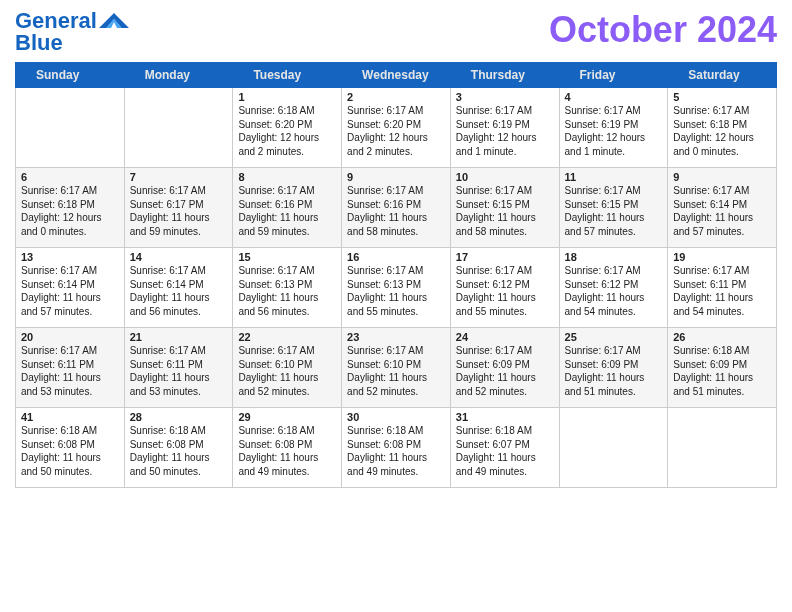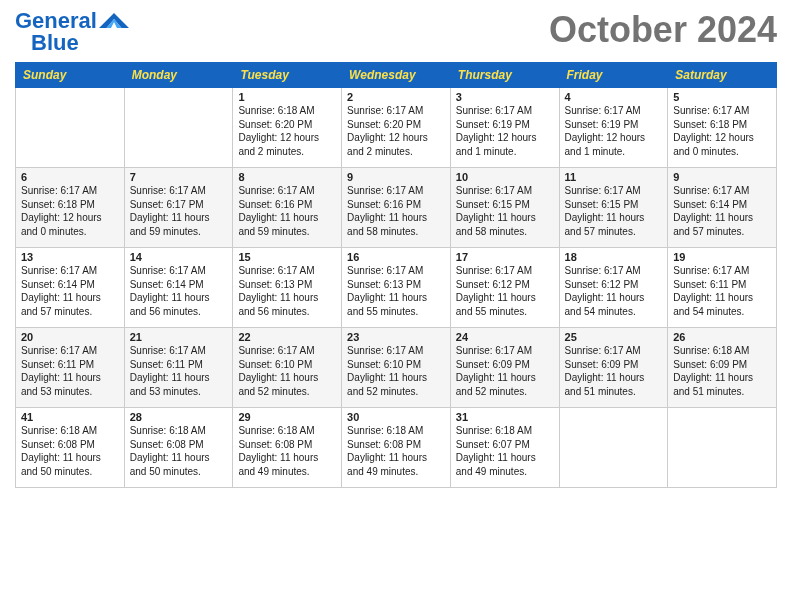--- a/index.html
+++ b/index.html
@@ -40,41 +40,40 @@
       height: 18px;
       margin-left: 52px;
       margin-top: -2px;
     }
     .title-block {
       text-align: right;
     }
     .month-title {
       font-size: 36px;
       font-weight: bold;
-      color: #737373;
+      color: #8b5cf6;
       line-height: 1.1;
     }
     .location {
       font-size: 14px;
       color: #333;
     }
     .calendar {
       width: 100%;
       border-collapse: collapse;
       border: 1px solid #ccc;
     }
     .calendar th {
       background: #1565C0;
-      color: #fde047;
+      color: #e5e5e5;
       font-size: 12px;
       font-weight: bold;
       text-align: left;
-      padding: 5px 7px;
+      padding: 5px 20px;
       border: 1px solid #1565C0;
-      font-style: italic;
     }
     .calendar td {
       vertical-align: top;
       padding: 3px 5px;
       border: 1px solid #ccc;
       font-size: 9.5px;
       color: #222;
       width: calc(100% / 7);
       height: 80px;
     }
@@ -104,21 +103,21 @@
     <div class="logo">
       <div style="display:flex;align-items:center;">
         <span class="logo-text">
           <span class="blue">General</span>
         </span>
         <svg class="logo-icon" viewBox="0 0 40 24" xmlns="http://www.w3.org/2000/svg" style="margin-left:2px;margin-top:2px;">
           <polygon points="0,20 20,0 40,20 30,20 20,8 10,20" fill="#1565C0"></polygon>
           <polygon points="10,20 20,8 30,20 24,20 20,12 16,20" fill="#42A5F5"></polygon>
         </svg>
       </div>
-      <div style="margin-left:16px;">
+      <div style="margin-left:0;">
         <span class="logo-text" style="color:#1565C0;">Blue</span>
       </div>
     </div>
     <div class="title-block">
       <div class="month-title">October 2024</div>
     </div>
   </div>
 
   <table class="calendar">
     <thead>

